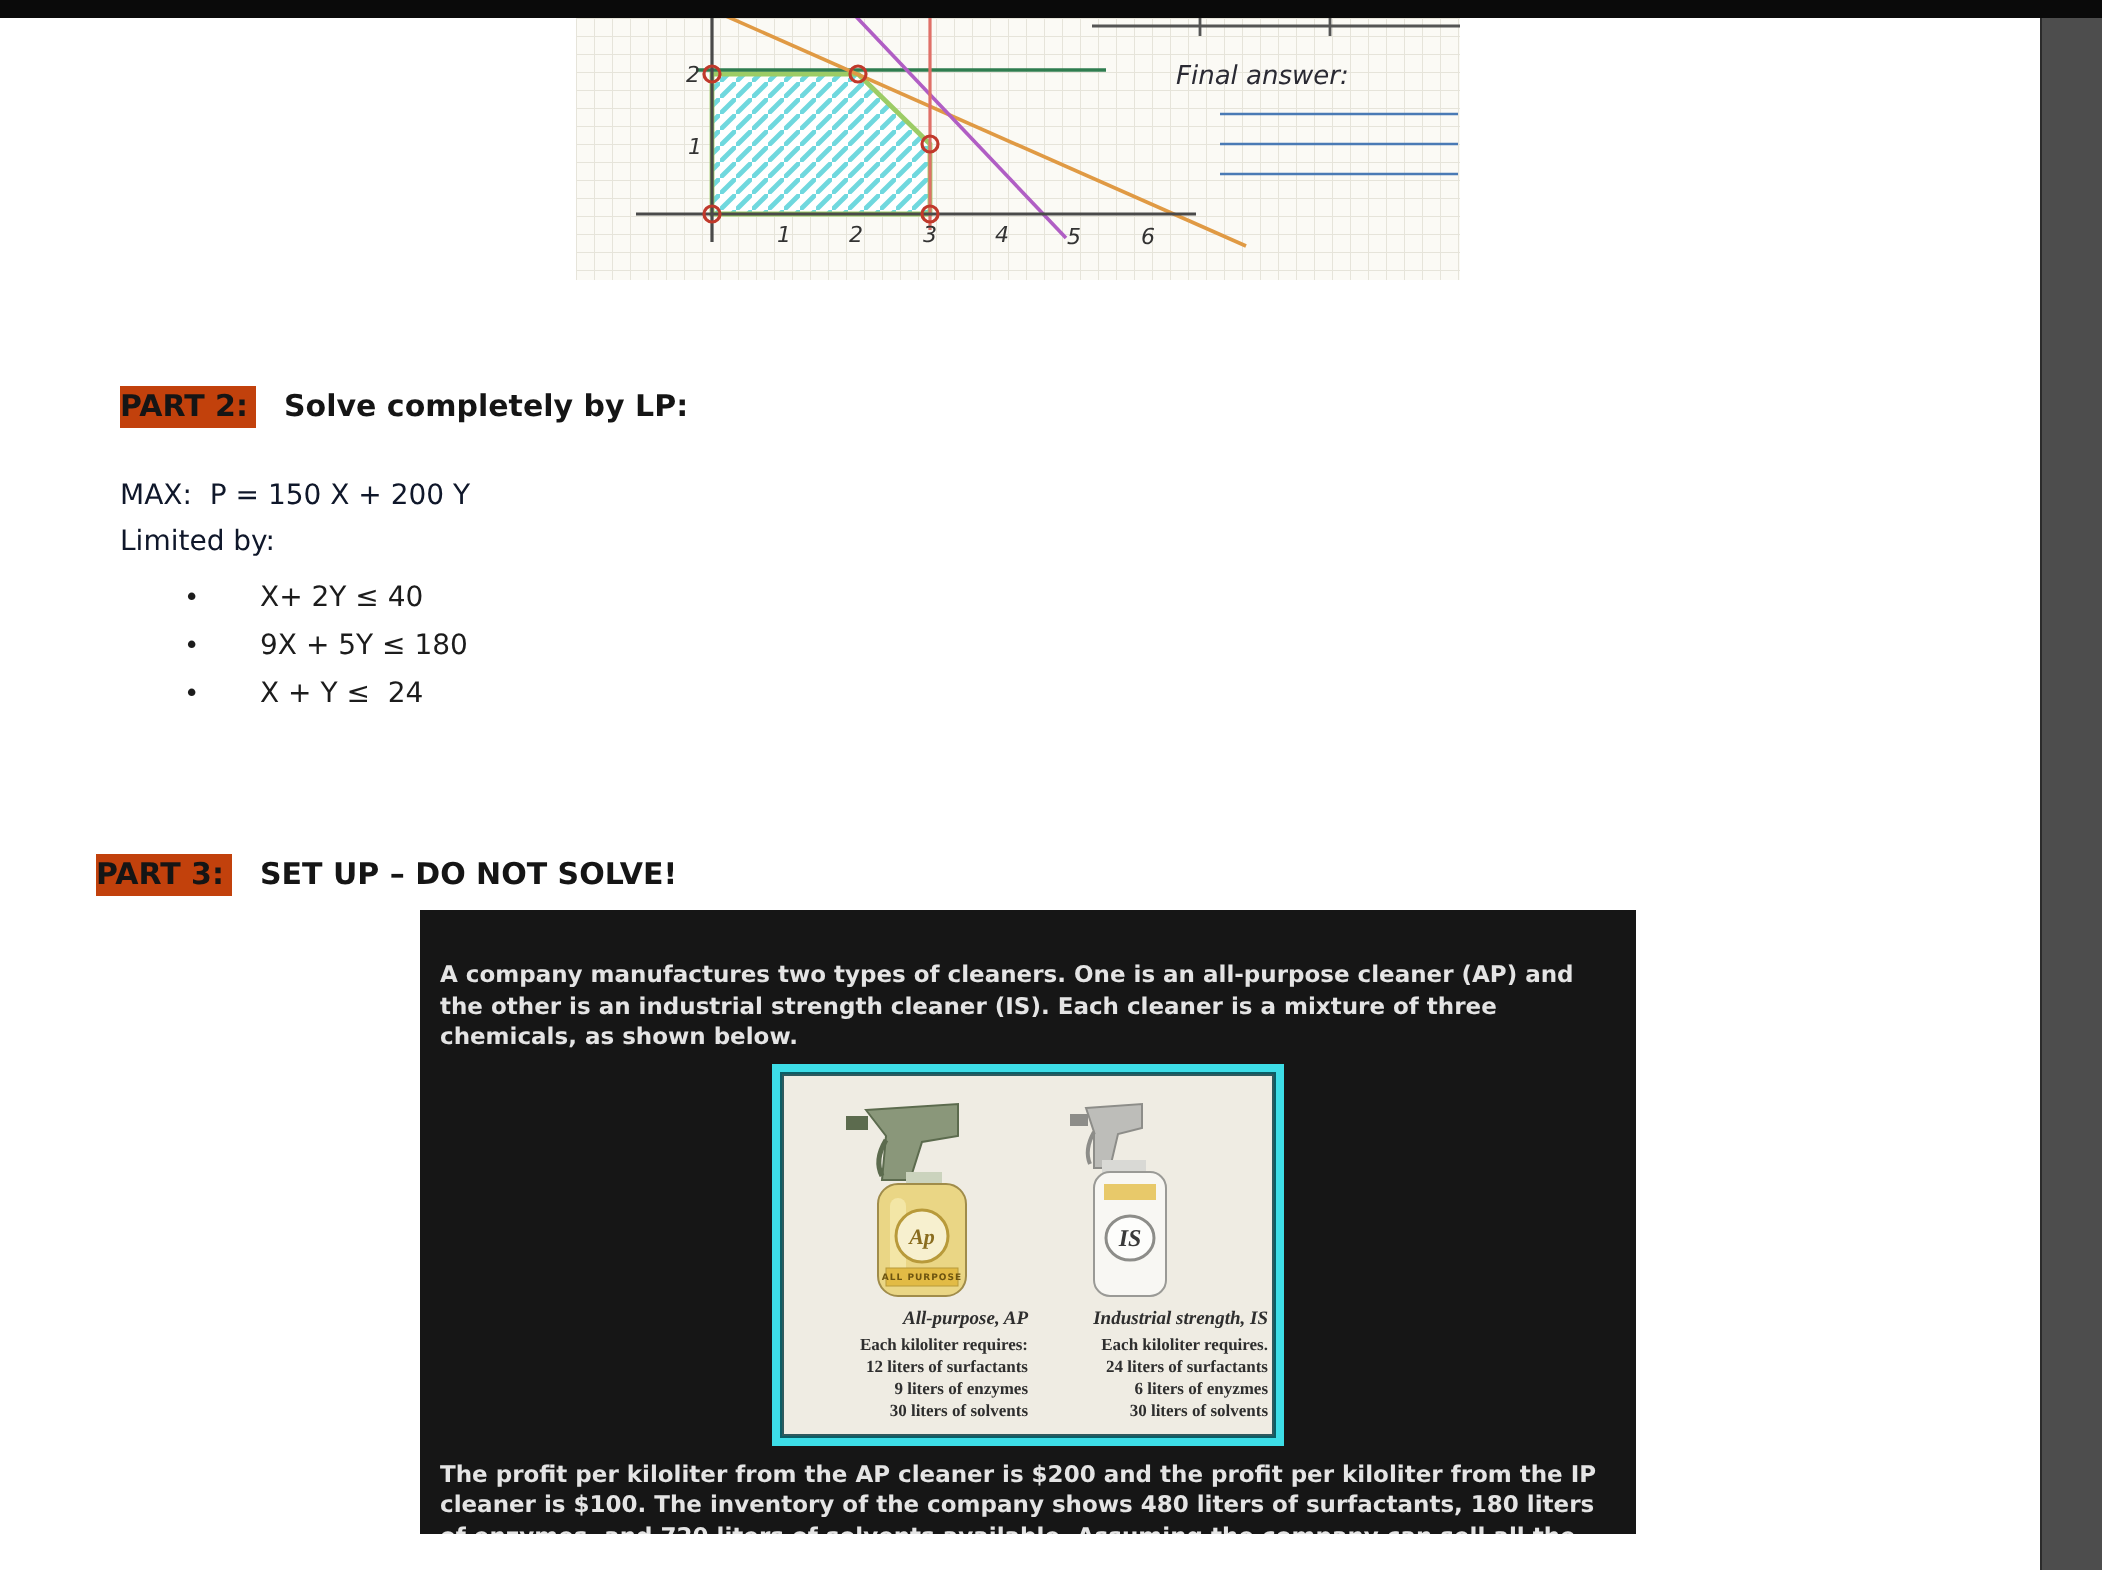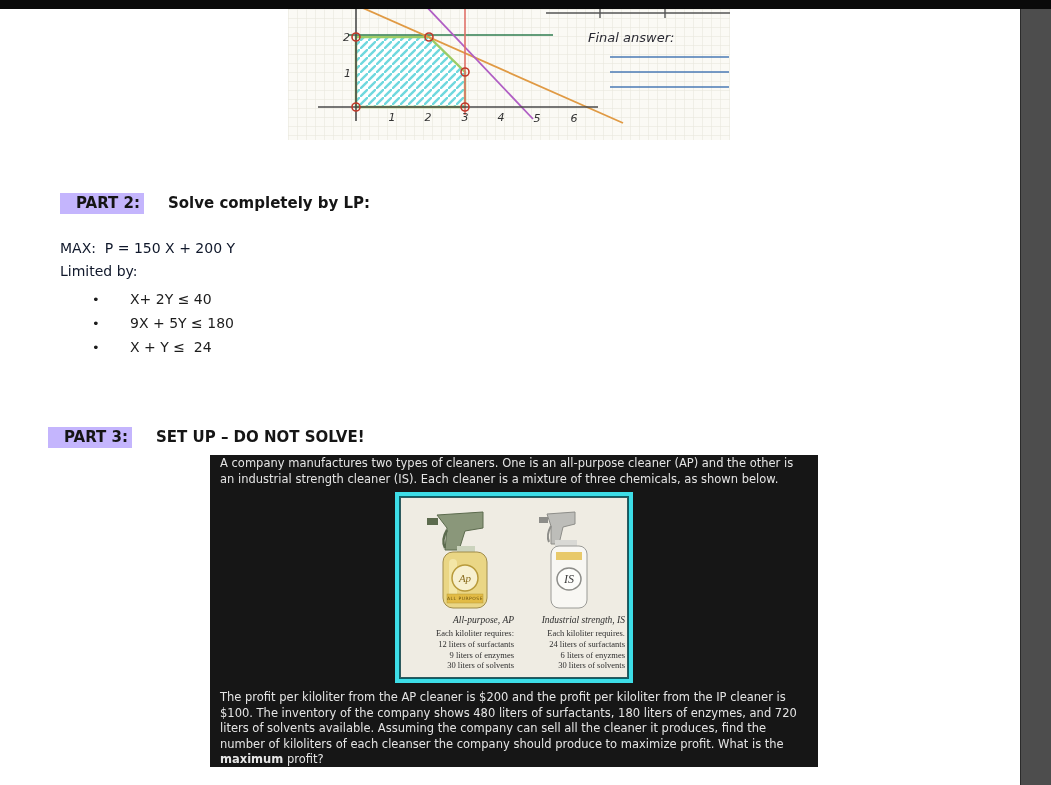--- a/index.html
+++ b/index.html
@@ -7,42 +7,42 @@
     width:1051px;height:785px;position:relative;overflow:hidden;
     background:#ffffff;font-family:"DejaVu Sans",sans-serif;
   }
   .top-bar{position:absolute;top:0;left:0;width:1051px;height:9px;background:#0a0a0a;z-index:6;}
   .right-panel{position:absolute;top:9px;right:0;width:30px;height:776px;background:#4d4d4d;border-left:1px solid #2b2b2b;}
   .page{position:absolute;top:9px;left:0;width:1021px;height:776px;background:#ffffff;}
 
   .graph-wrap{position:absolute;left:288px;top:0;}
 
   .heading{position:absolute;font-size:15px;font-weight:bold;color:#151515;white-space:nowrap;}
-  .heading .hl{background:#c4b5fd;padding:1px 4px 2px 16px;}
-  .heading .title{margin-left:24px;}
+  .heading .hl{background:#c2410c;padding:1px 4px 2px 0;}
+  .heading .title{margin-left:14px;}
   .part2-heading{left:60px;top:185px;}
   .part3-heading{left:48px;top:419px;}
 
   .textline{position:absolute;left:60px;font-size:14px;color:#0f172a;white-space:pre;}
   .objective{top:231px;}
   .limited{top:254px;}
 
   .constraints{position:absolute;left:88px;top:278px;list-style:none;margin:4px;padding:0;}
   .constraints li{font-size:14px;color:#1c1c1c;height:24px;padding-left:38px;position:relative;white-space:pre;}
   .constraints li::before{content:"\2022";position:absolute;left:0;top:1px;font-size:13px;color:#1c1c1c;}
 
   .problem-box{
     position:absolute;left:210px;top:446px;width:608px;height:312px;
-    background:#161616;color:#e4e4e4;padding:1px 10px;box-sizing:border-box;
-    font-size:11.5px;line-height:1.35;overflow:hidden;
+    background:#161616;color:#e4e4e4;padding:25px 10px;box-sizing:border-box;
+    font-size:11.5px;line-height:1.35;overflow:hidden;font-weight:bold;
   }
   .problem-box p{margin:0;}
   .body-par{margin-top:7px !important;}
 
-  .fig-frame{width:238px;margin:5px auto 0;border:4px solid #3ddde7;background:#0b5e66;padding:1px;box-sizing:border-box;}
+  .fig-frame{width:256px;margin:5px auto 0;border:4px solid #3ddde7;background:#0b5e66;padding:1px;box-sizing:border-box;}
   .fig-inner{background:#efece3;border:1px solid #2e5a5e;padding:4px 2px 6px;}
   .bottles{display:block;margin:0 auto;}
   .captions{display:flex;font-family:"Liberation Serif",serif;color:#2e2e2e;text-align:right;}
   .caption{flex:1;}
   .cap-title{font-style:italic;font-size:9.5px;margin-bottom:1px;}
   .cap-line{font-size:8.5px;line-height:1.28;}
 
   .graph-final-answer{font-style:italic;}
 </style>
 </head>

